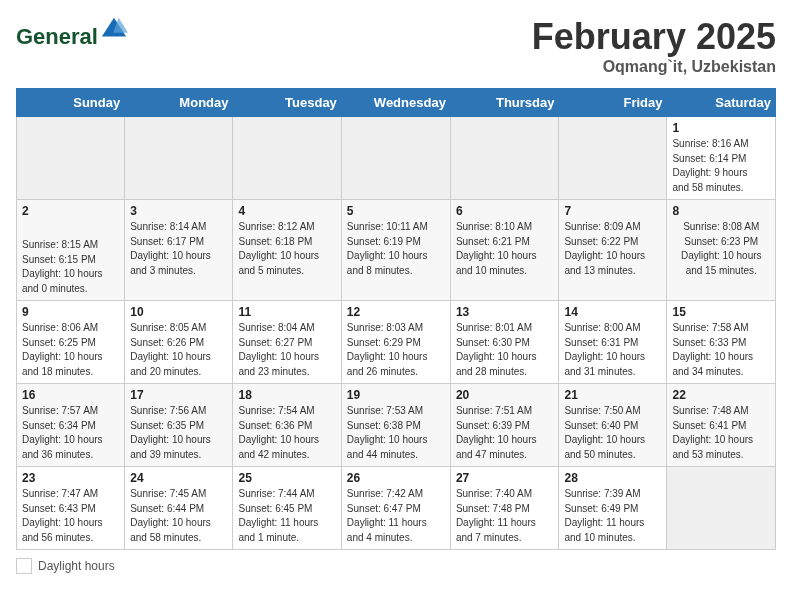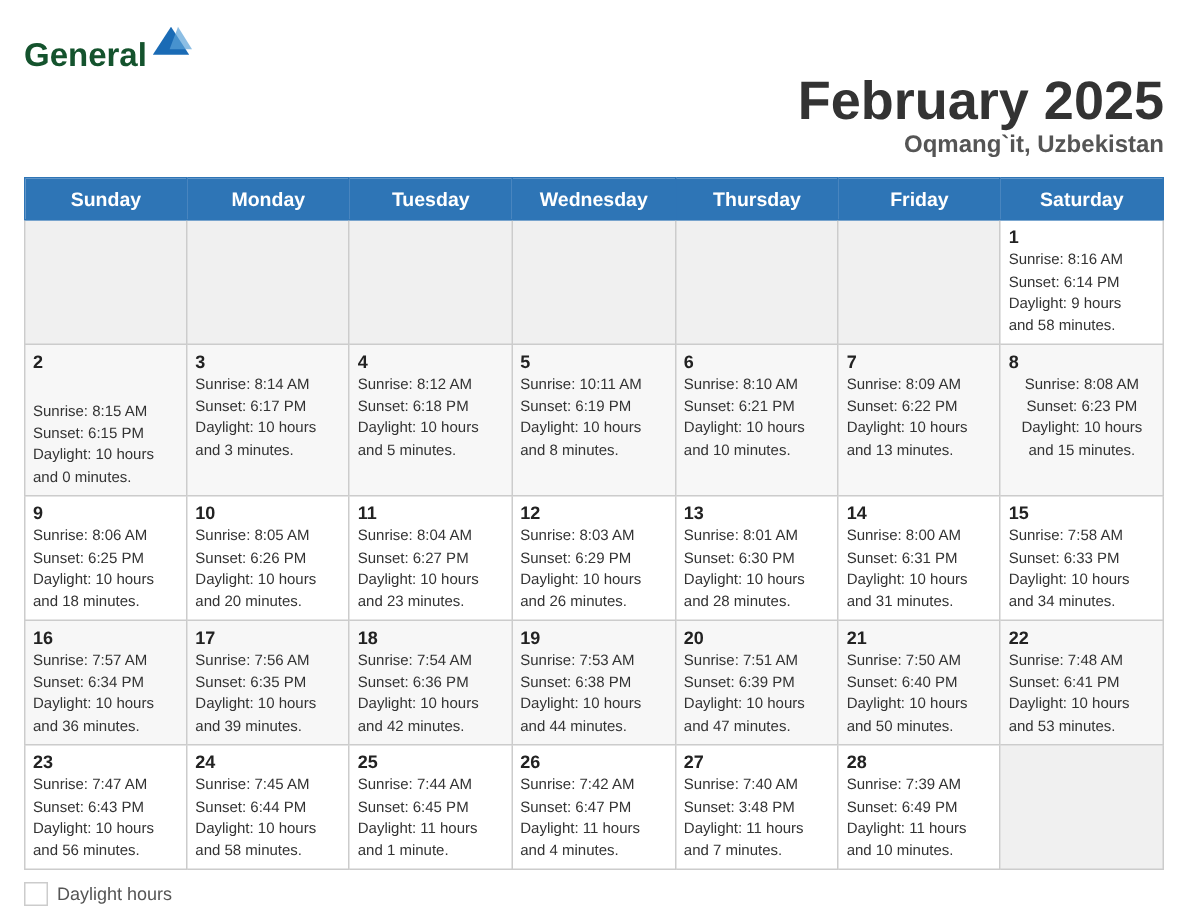--- a/index.html
+++ b/index.html
@@ -27,42 +27,41 @@
     }
     .logo-general { color: #14532d; }
     .logo-blue { color: #1a6bb5; }
     .logo-icon {
       width: 28px;
       height: 28px;
       margin-left: 2px;
     }
     .title-block {
       text-align: right;
-      margin-top: 30px;
     }
     .title-month {
       font-size: 36px;
       font-weight: bold;
       color: #333;
     }
     .title-location {
       font-size: 16px;
       color: #555;
       font-weight: bold;
     }
     .calendar {
       width: 100%;
       border-collapse: collapse;
       font-size: 11px;
     }
     .calendar th {
       background: #2e75b6;
       color: #fff;
       padding: 6px 4px;
-      text-align: center;
+      text-align: right;
       font-size: 13px;
       font-weight: bold;
       border: 1px solid #2e75b6;
     }
     .calendar td {
       border: 1px solid #ccc;
       vertical-align: top;
       padding: 4px 5px;
       width: 110px;
       min-height: 80px;
@@ -328,21 +327,21 @@
         <td>
           <span class="day-num">26</span>
           <div class="day-info" style="white-space: pre-line;">Sunrise: 7:42 AM
 Sunset: 6:47 PM
 Daylight: 11 hours
 and 4 minutes.</div>
         </td>
         <td>
           <span class="day-num">27</span>
           <div class="day-info" style="white-space: pre-line;">Sunrise: 7:40 AM
-Sunset: 3:48 PM
+Sunset: 7:48 PM
 Daylight: 11 hours
 and 7 minutes.</div>
         </td>
         <td>
           <span class="day-num">28</span>
           <div class="day-info" style="white-space: pre-line;">Sunrise: 7:39 AM
 Sunset: 6:49 PM
 Daylight: 11 hours
 and 10 minutes.</div>
         </td>

